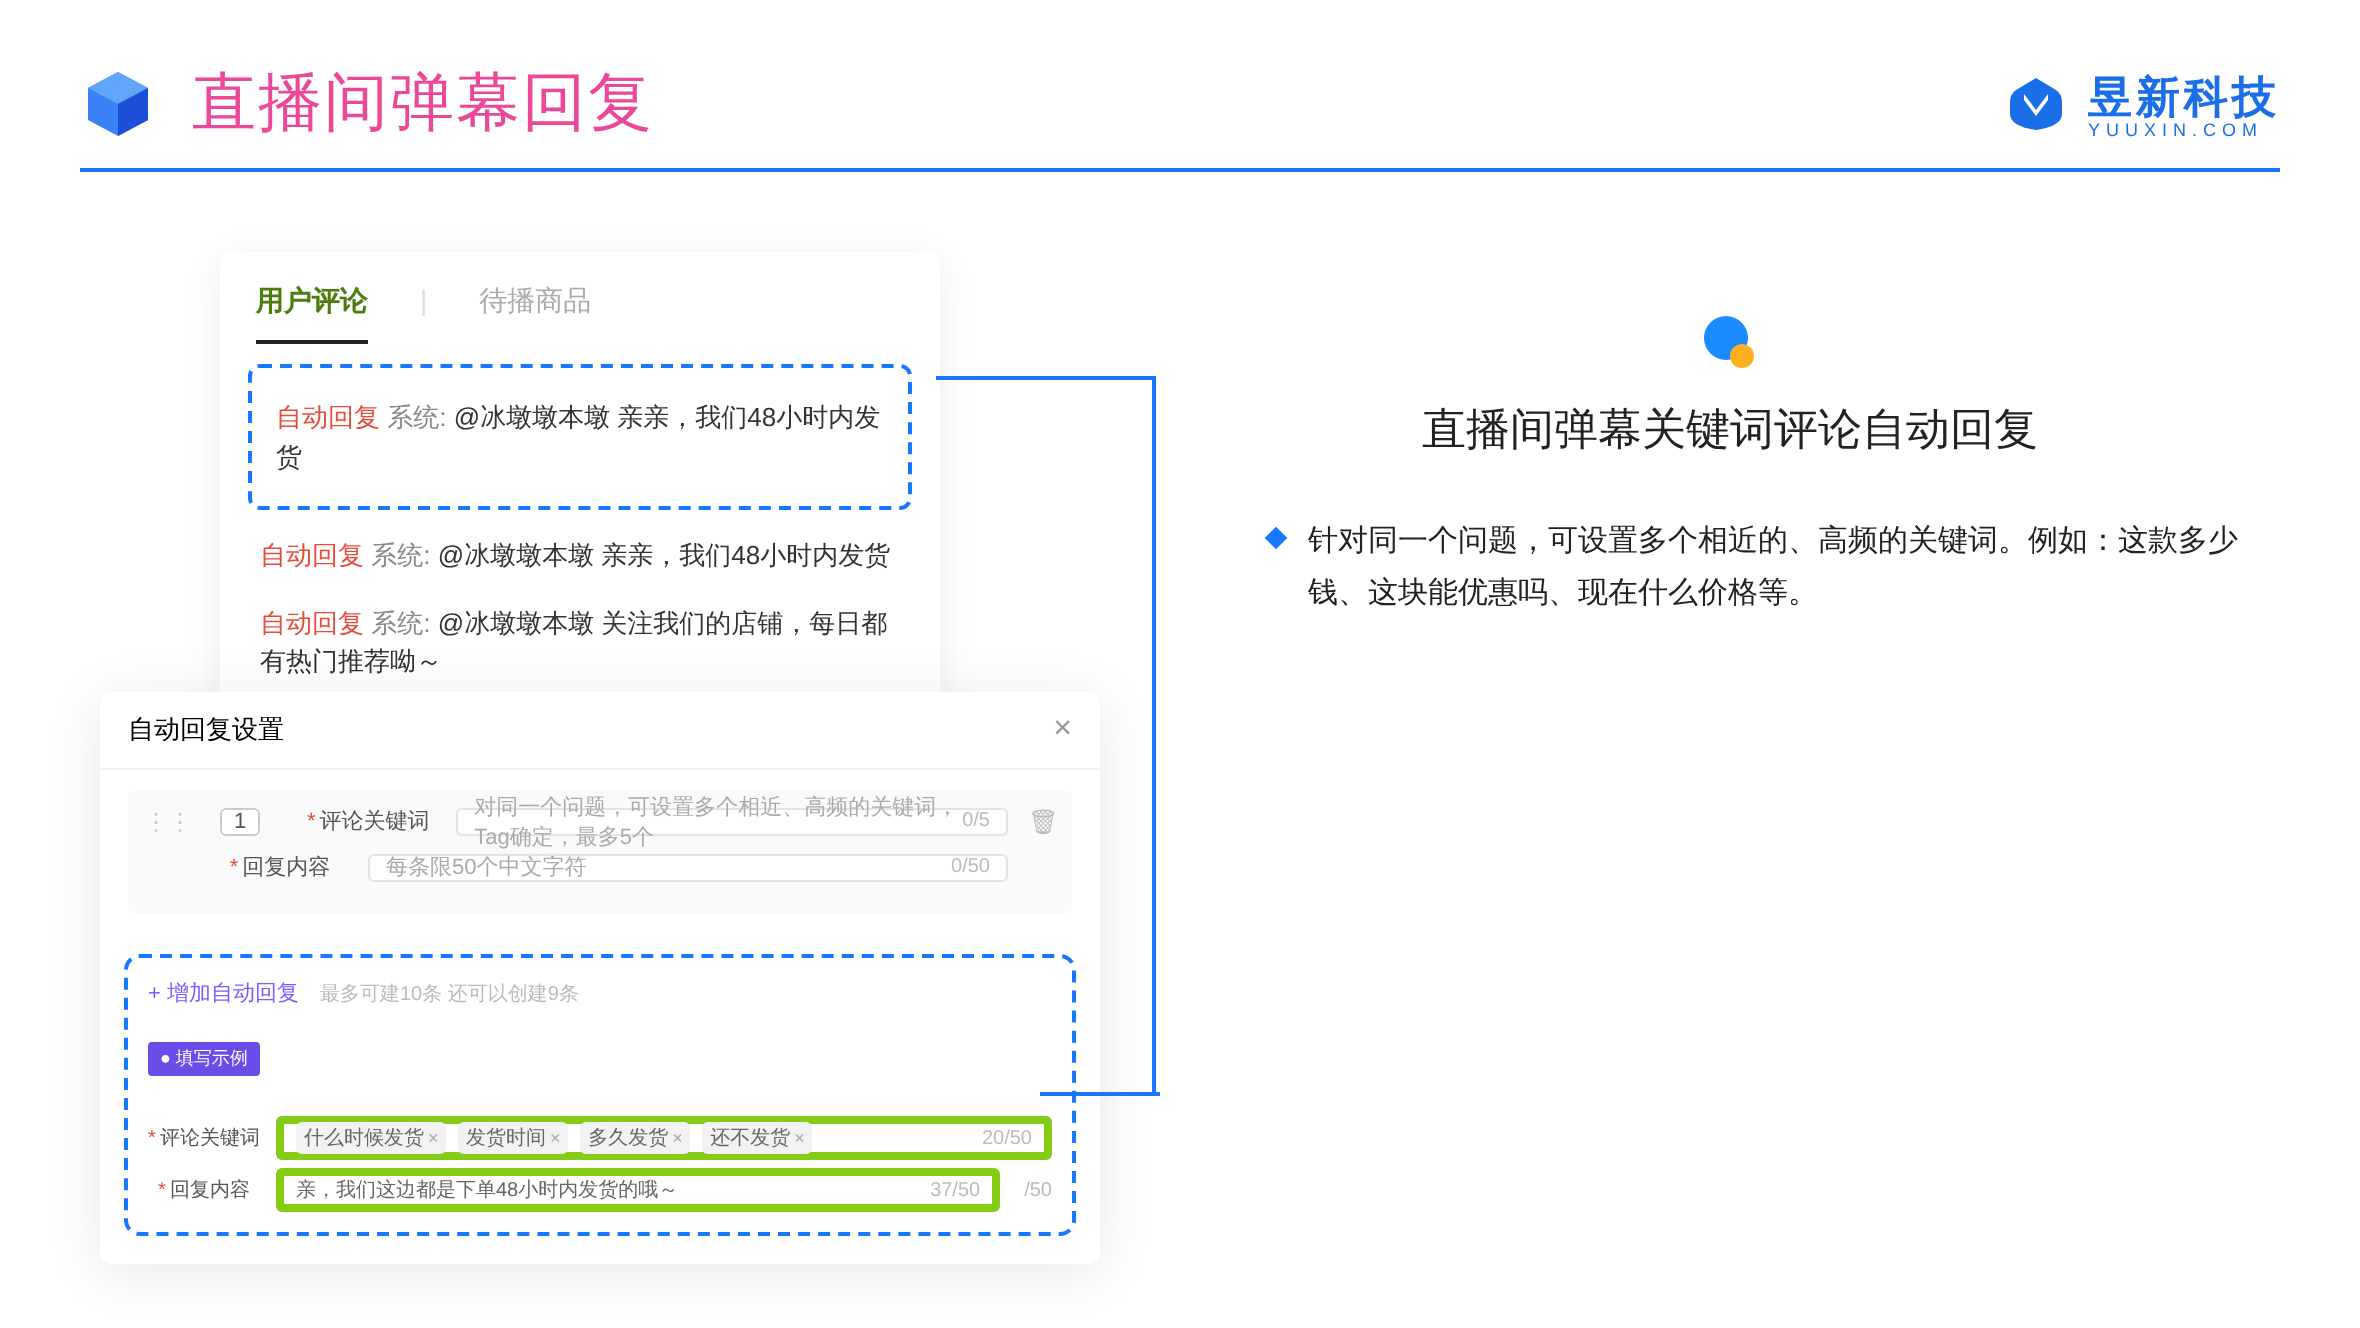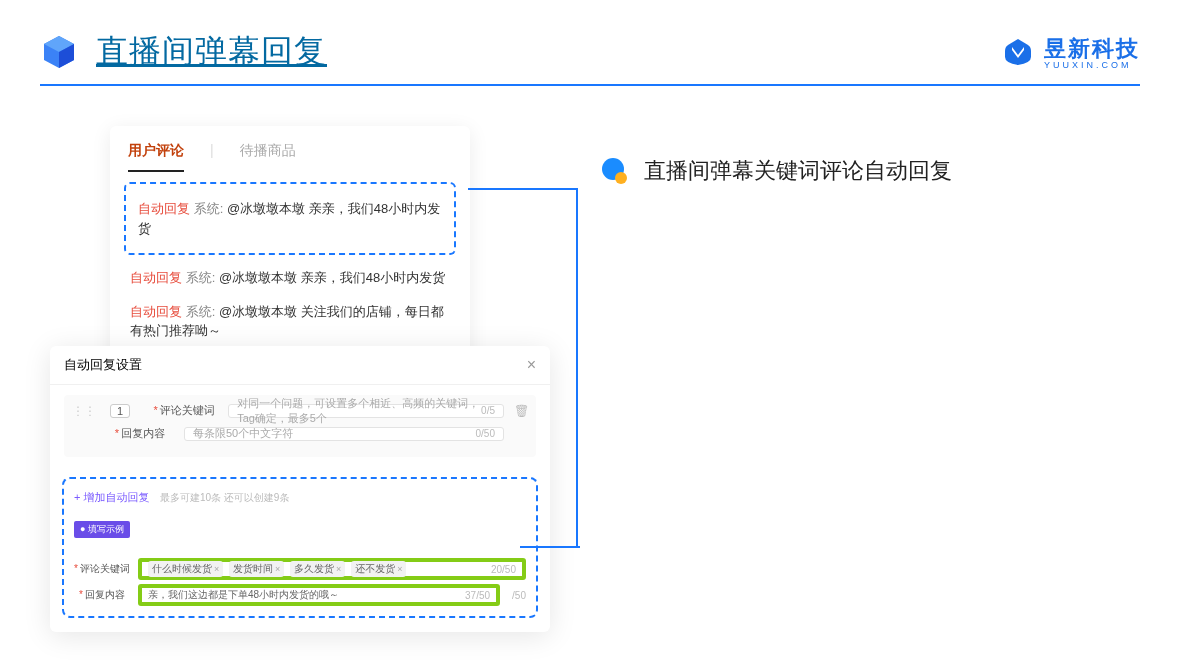--- a/index.html
+++ b/index.html
@@ -14,21 +14,21 @@
 
 
 .header {
   display: flex;
   align-items: center;
   justify-content: space-between;
   padding: 30px 40px 10px 40px;
 }
 .header-left { display: flex; align-items: center; gap: 18px; }
 .cube-icon { width: 38px; height: 38px; position: relative; }
-.page-title { font-size: 32px; color: #0369a1; font-weight: 400; letter-spacing: 1px; text-decoration: underline; }
+.page-title { font-size: 32px; color: #ec4899; font-weight: 400; letter-spacing: 1px; }
 .brand { display: flex; align-items: center; gap: 11px; }
 .brand-text { color: #1a6fe8; font-size: 22px; font-weight: 700; letter-spacing: 2px; }
 .brand-sub { color: #1a6fe8; font-size: 9px; letter-spacing: 3px; margin-top: -4px; }
 .brand-stack { display: flex; flex-direction: column; align-items: flex-start; }
 .hr {
   height: 2px;
   background: #1977ff;
   margin: 0 40px;
 }
 
@@ -42,21 +42,21 @@
   position: absolute;
   top: 0;
   left: 60px;
   width: 360px;
   background: #fff;
   border-radius: 6px;
   box-shadow: 0 4px 20px rgba(0,0,0,0.08);
   z-index: 1;
 }
 .tabs { display: flex; gap: 26px; padding: 16px 18px 0 18px; font-size: 14px; }
-.tab-active { color: #c2410c; font-weight: 600; border-bottom: 2px solid #222; padding-bottom: 10px; }
+.tab-active { color: #4d7c0f; font-weight: 600; border-bottom: 2px solid #222; padding-bottom: 10px; }
 .tab-inactive { color: #aaa; padding-bottom: 10px; }
 .tab-divider { color: #ddd; }
 .comments { padding: 10px 14px 18px 14px; }
 .highlighted {
   border: 2px dashed #1977ff;
   border-radius: 6px;
   padding: 8px 6px;
   margin-bottom: 6px;
 }
 .cmt { font-size: 13px; color: #333; padding: 7px 6px; line-height: 1.5; }
@@ -180,21 +180,21 @@
   border-top: 2px solid #1977ff;
   border-right: 2px solid #1977ff;
 }
 .conn2 {
   top: 420px; left: 470px;
   width: 60px; height: 2px;
   border-top: 2px solid #1977ff;
 }
 
 
-.section-head { display: flex; align-items: center; gap: 14px; margin-bottom: 28px; }
+.section-head { display: flex; align-items: center; gap: 14px; margin-bottom: 28px; flex-direction: column; }
 .circle-icon { width: 30px; height: 30px; position: relative; }
 .section-title { font-size: 22px; color: #222; font-weight: 400; }
 .bullets { padding-left: 34px; }
 .bullet { display: flex; gap: 12px; margin-bottom: 26px; }
 .diamond {
   width: 8px; height: 8px;
   background: #1977ff;
   transform: rotate(45deg);
   flex-shrink: 0;
   margin-top: 7px;
@@ -336,15 +336,19 @@
     <div class="section-head">
       <div class="circle-icon">
         <svg width="30" height="30" viewBox="0 0 30 30">
           <circle cx="13" cy="13" r="11" fill="#1a8cff"></circle>
           <circle cx="21" cy="22" r="6" fill="#ffb020"></circle>
         </svg>
       </div>
       <div class="section-title">直播间弹幕关键词评论自动回复</div>
     </div>
     <div class="bullets">
+      <div class="bullet">
+        <div class="diamond"></div>
+        <div class="bullet-text">针对同一个问题，可设置多个相近的、高频的关键词。例如：这款多少钱、这块能优惠吗、现在什么价格等。</div>
+      </div>
     </div>
   </div>
 </div>
 
 </body></html>

